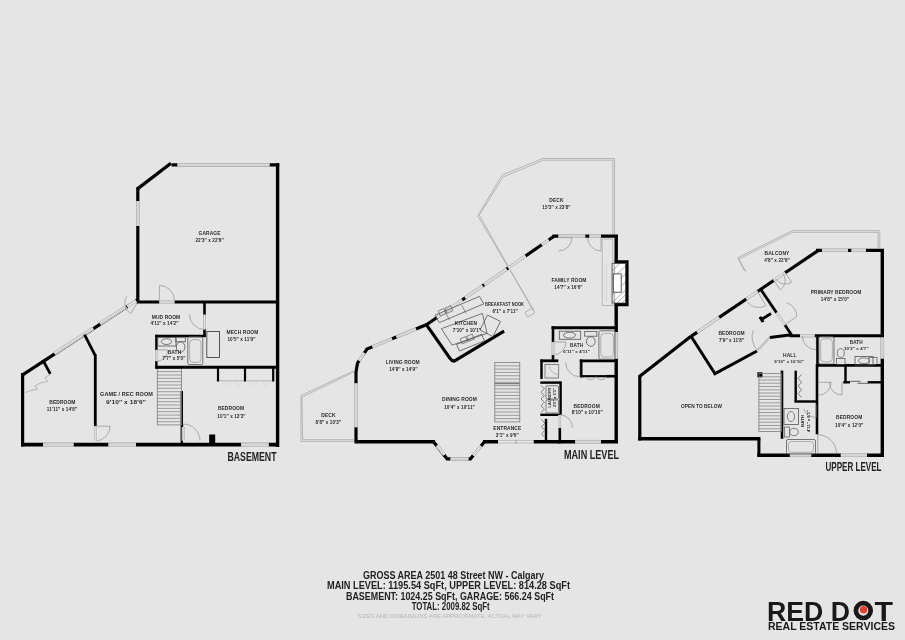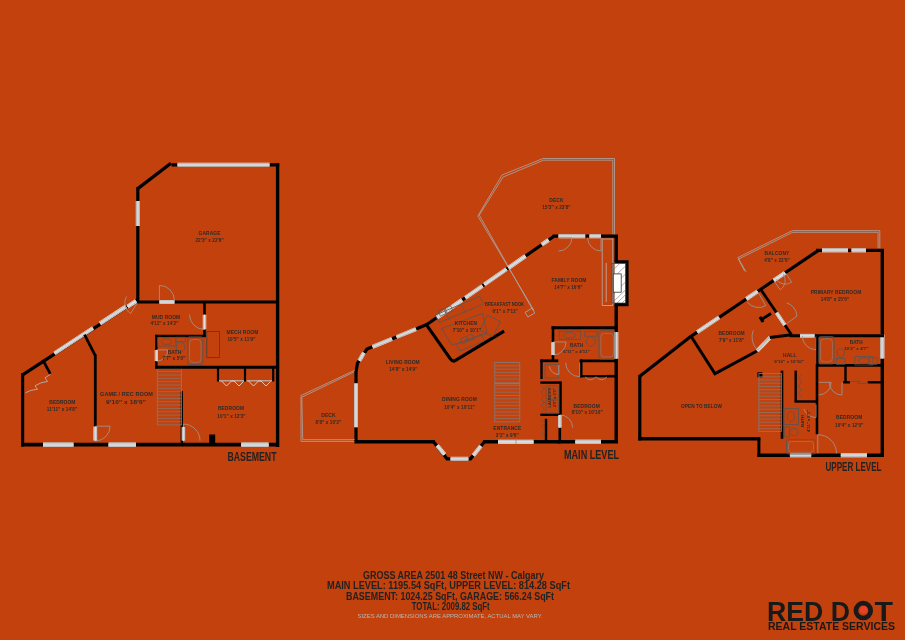--- a/index.html
+++ b/index.html
@@ -1,16 +1,16 @@
 <!DOCTYPE html>
 <html><head>
 <meta charset="utf-8">
 <style>
   html,body{margin:0;padding:0;background:#fff;}
-  #page{position:relative;width:905px;height:640px;background:#c2410c;overflow:hidden;}
+  #page{position:relative;width:905px;height:640px;background:#e5e5e5;overflow:hidden;}
   svg{position:absolute;top:0;left:0;}
   text{font-family:"Liberation Sans",sans-serif;}
 </style>
 </head>
 <body>
 <div id="page">
 <svg width="905" height="640" viewBox="0 0 905 640">
 
 <g>
 

